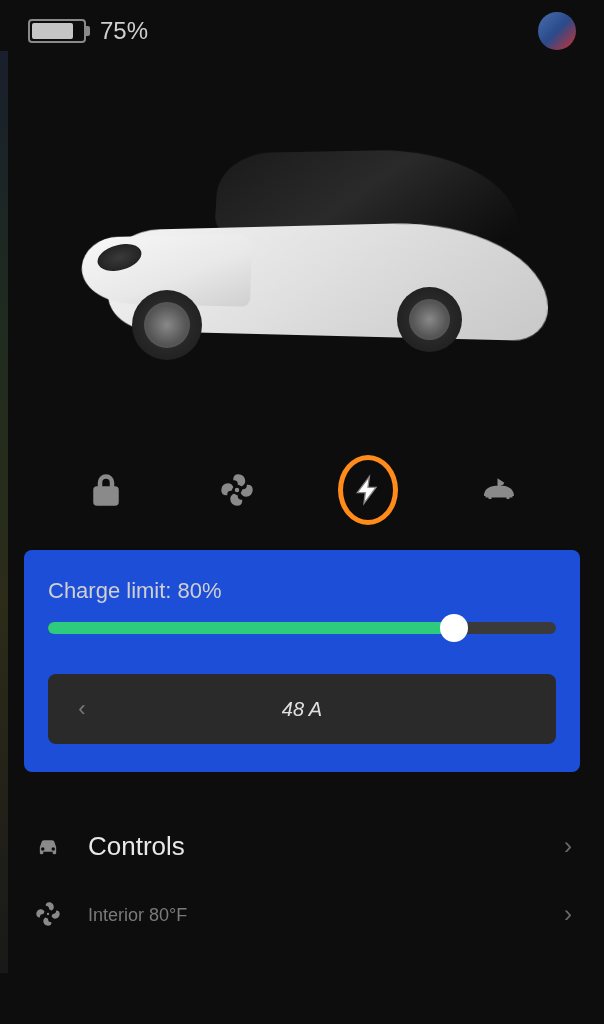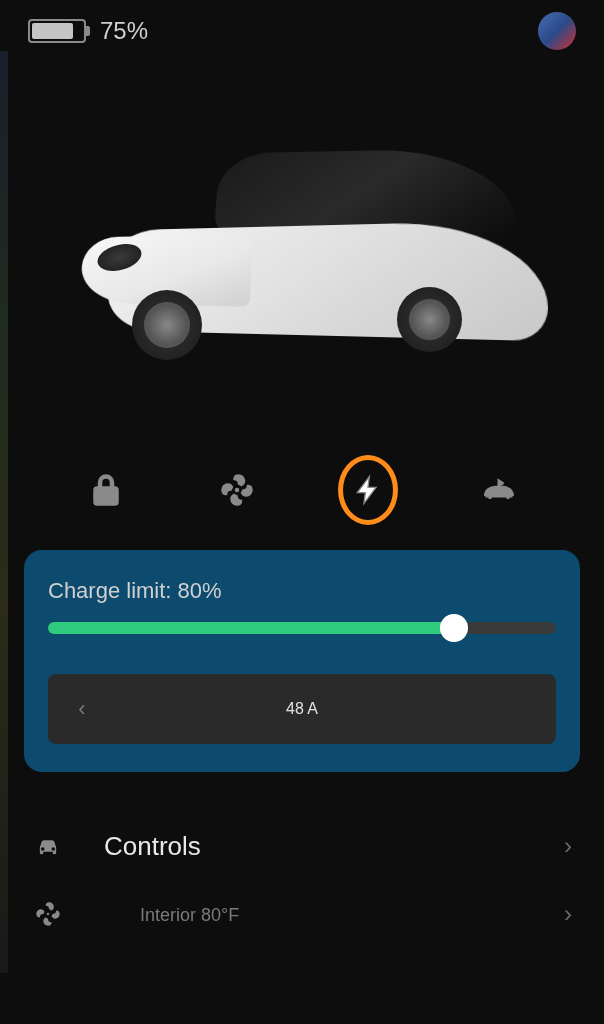--- a/index.html
+++ b/index.html
@@ -173,22 +173,22 @@
       align-items: center;
       justify-content: center;
     }
     .highlight-ring svg {
       fill: #fff;
       width: 32px;
       height: 32px;
     }
     .charge-panel {
       margin: 0 24px;
-      background: #0c4a6e;
-      border-radius: 18px;
+      background: #1d4ed8;
+      border-radius: 8px;
       padding: 28px 24px;
     }
     .charge-label {
       font-size: 22px;
       color: #d0d0d0;
       margin-bottom: 18px;
     }
     .slider-track {
       position: relative;
       height: 12px;
@@ -224,32 +224,33 @@
       justify-content: space-between;
     }
     .amp-arrow {
       font-size: 22px;
       color: #7a7a7a;
       cursor: pointer;
       width: 20px;
       text-align: center;
     }
     .amp-value {
-      font-size: 16px;
+      font-size: 20px;
       color: #e0e0e0;
+      font-style: italic;
     }
     .menu-list {
       margin-top: 40px;
       padding: 0 24px;
     }
     .menu-item {
       display: flex;
       align-items: center;
       padding: 18px 8px;
-      gap: 40px;
+      gap: 24px;
       cursor: pointer;
     }
     .menu-icon {
       width: 32px;
       height: 32px;
       display: flex;
       align-items: center;
       justify-content: center;
     }
     .menu-icon svg {
@@ -264,21 +265,20 @@
     }
     .menu-label {
       font-size: 26px;
       font-weight: 500;
       color: #e8e8e8;
     }
     .menu-sublabel {
       font-size: 18px;
       color: #7a7a7a;
       margin-top: 2px;
-      margin-left: 36px;
     }
     .menu-chevron {
       color: #6a6a6a;
       font-size: 24px;
     }
     .left-edge {
       position: absolute;
       left: 0;
       top: 5%;
       width: 8px;

